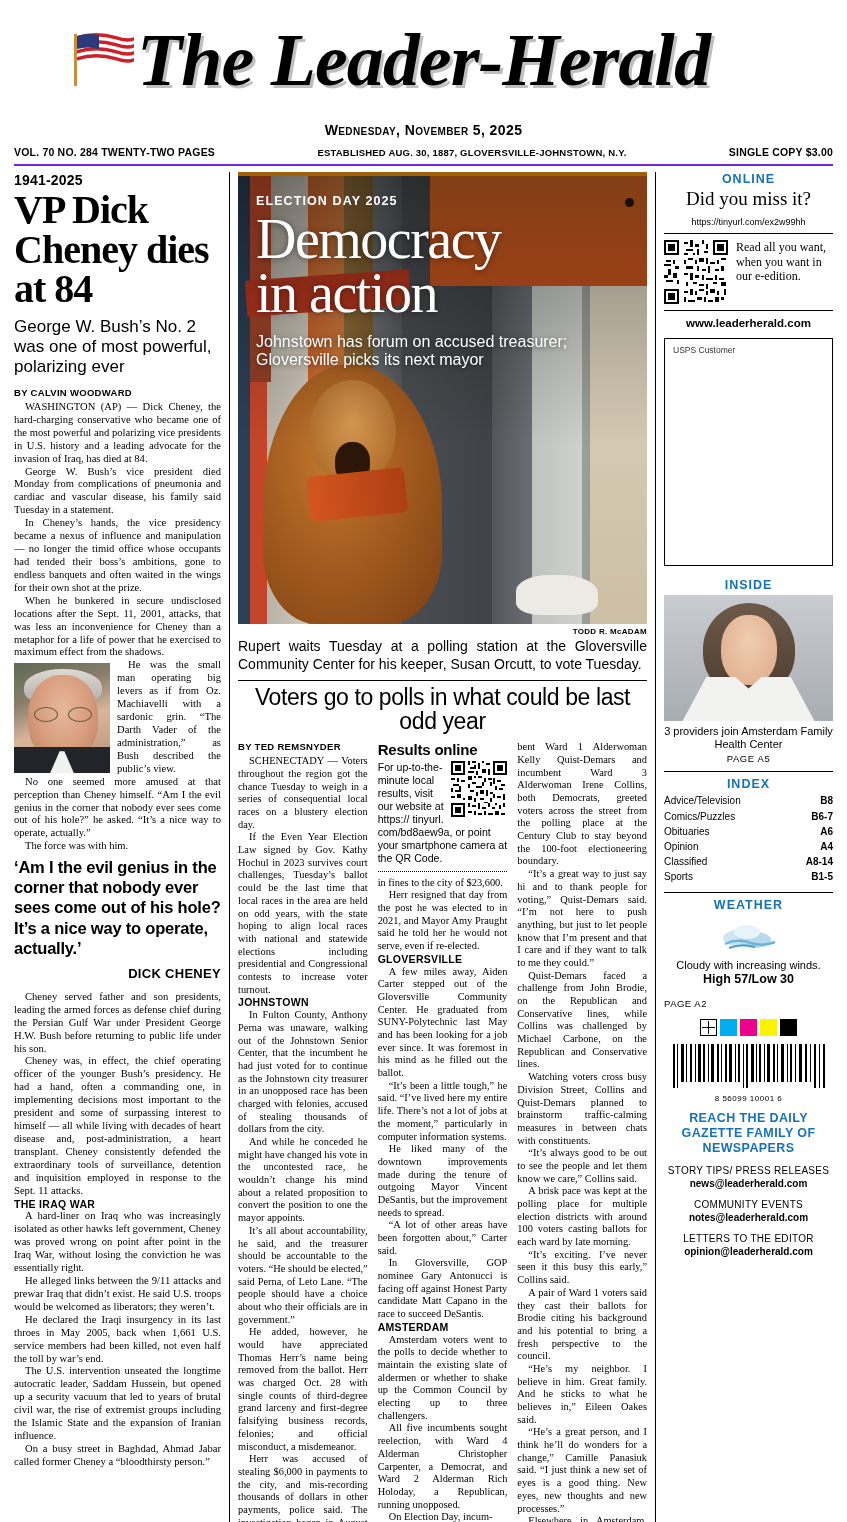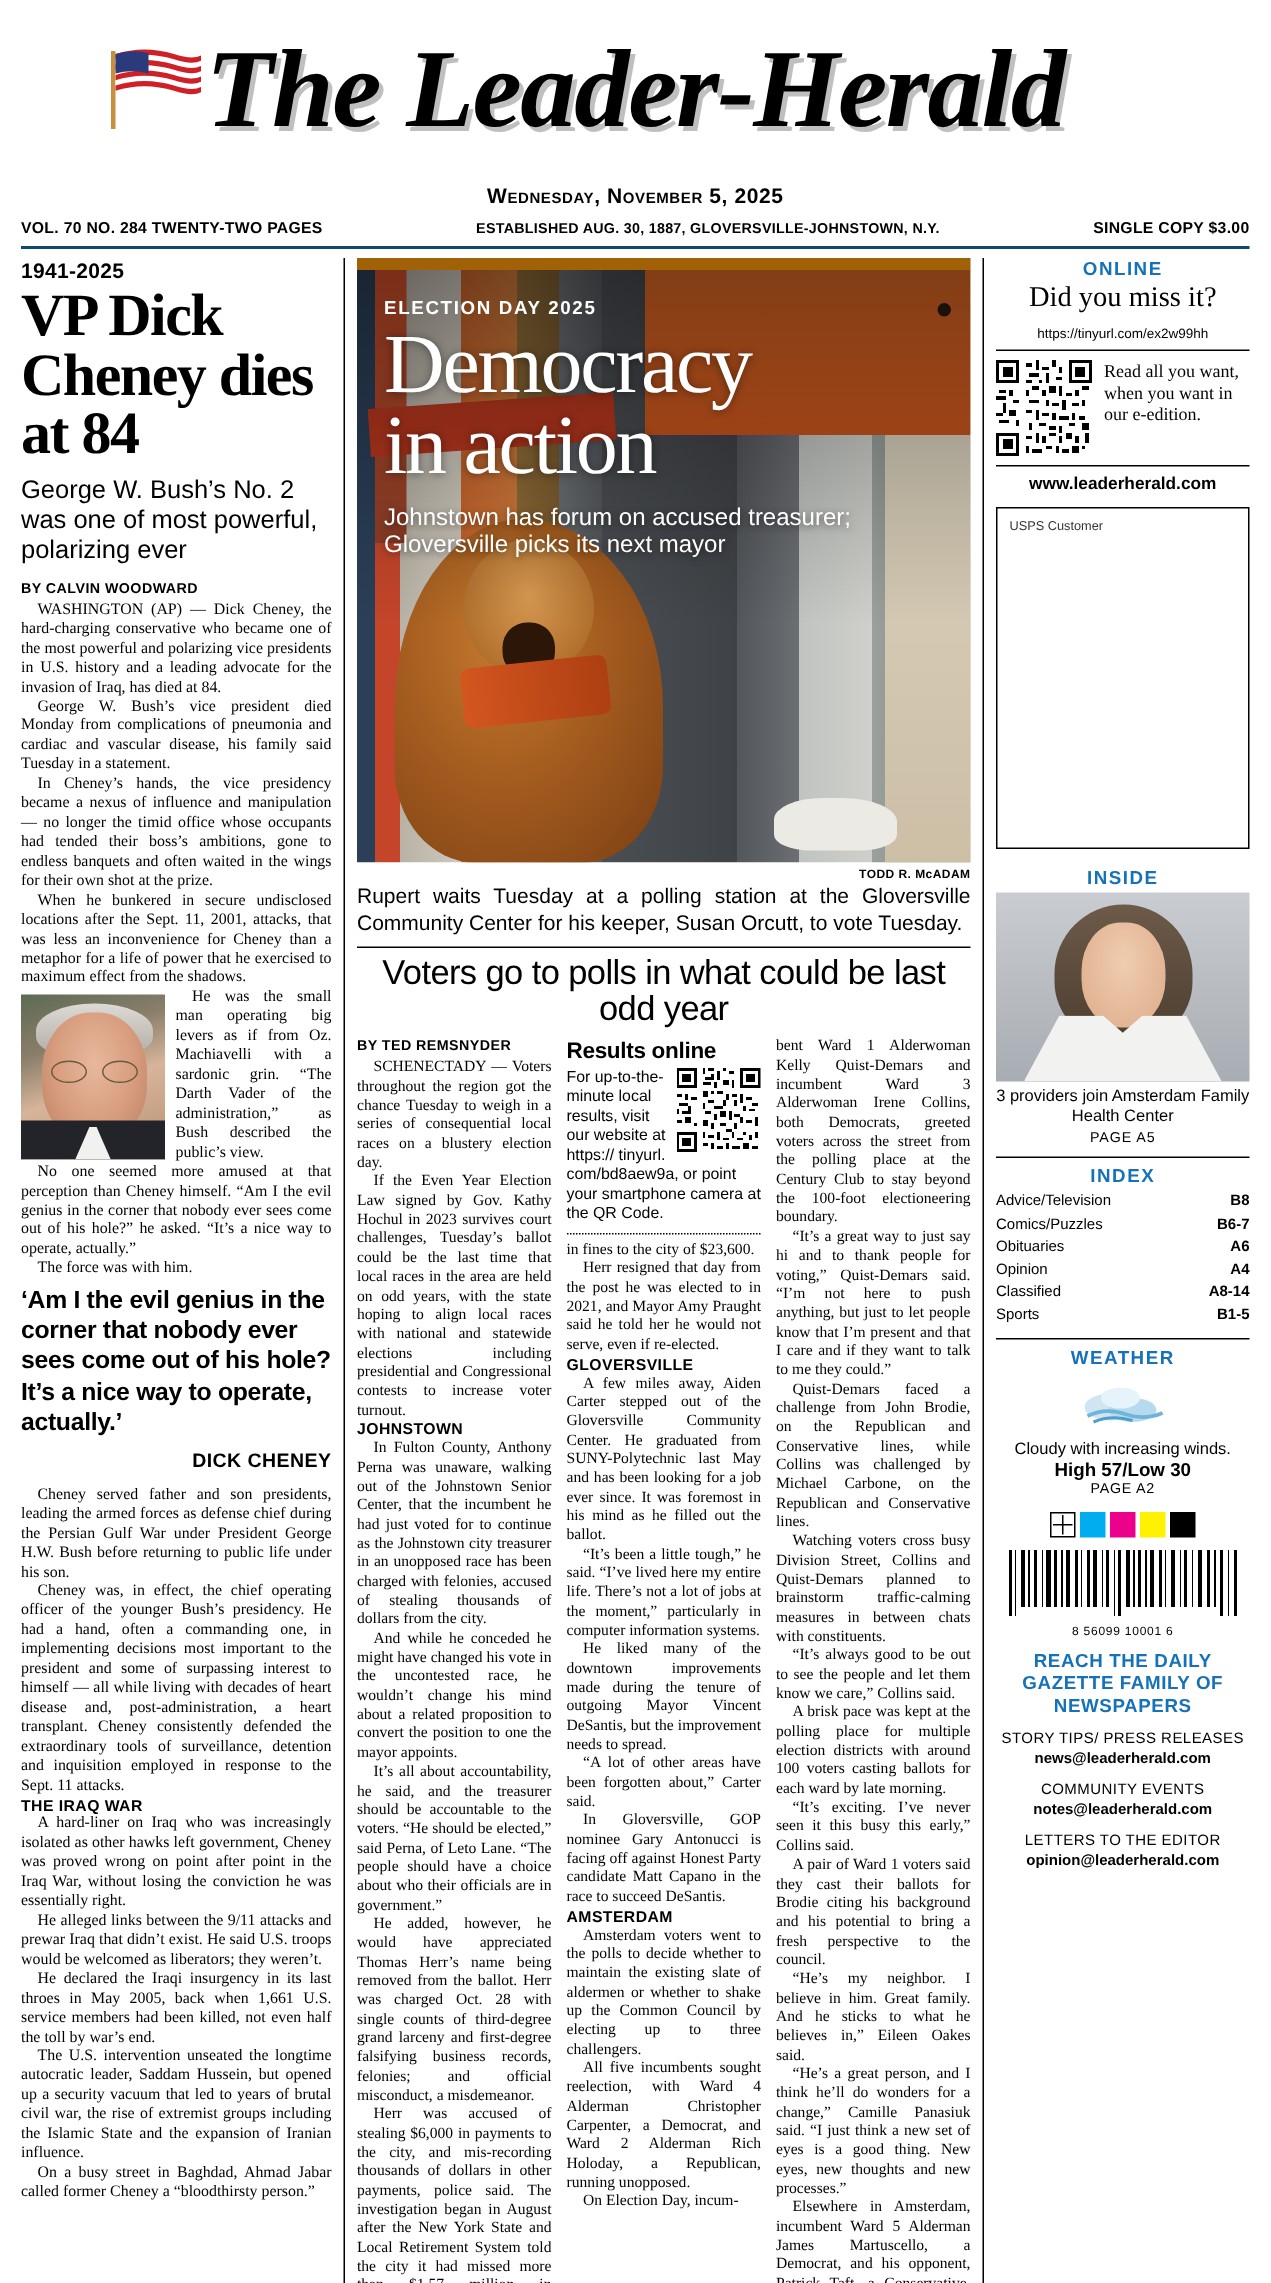--- a/index.html
+++ b/index.html
@@ -29,21 +29,21 @@
   }
   .dateline {
     text-align: center; font-size: 14px; font-weight: bold;
     font-variant: small-caps; letter-spacing: .4px; margin-top: 2px;
     font-family: "Liberation Sans", sans-serif;
   }
   .folio {
     display: flex; justify-content: space-between; align-items: center;
     font-size: 10.5px; font-weight: bold; letter-spacing: .2px;
     padding: 8px 0 6px 0;
-    border-bottom: 2px solid #0c4a6e;
+    border-bottom: 2px solid #6d28d9;
   }
   .folio .mid { font-size: 9.5px; }
 
   
   .grid {
     display: grid;
     grid-template-columns: 216px 1fr 178px;
     gap: 0px;
     margin-top: 6px;
   }
@@ -105,21 +105,21 @@
     background: #f1f1ef; transform: rotate(0deg);
     clip-path: polygon(40% 0,60% 0,100% 100%,0 100%);
   }
   .pullquote {
     font-size: 16.5px; font-weight: bold; line-height: 1.22; letter-spacing: -.2px;
     margin: 4px 0 0 0;
   }
   .pullattr { font-size: 13px; font-weight: bold; text-align: right; margin: 8px 0 10px 0; letter-spacing: .3px; }
 
   
-  .photo-wrap { position: relative; width: 100%; height: 403px; overflow: hidden; border-top: 8px solid #a16207;}
+  .photo-wrap { position: relative; width: 100%; height: 452px; overflow: hidden; border-top: 4px solid #a16207;}
   .photo-bg {
     position: absolute; inset: 0;
     background:
       linear-gradient(90deg,
         #2b3f58 0%, #2b3f58 3%,
         #c4452a 3%, #c4452a 7%,
         #b8b2a6 7%, #cfc9bd 17%,
         #c9652c 17%, #cf7a3a 26%,
         #8e6b37 26%, #7d5c2f 33%,
         #6b6f72 33%, #55585c 40%,
@@ -229,21 +229,21 @@
   }
   .inside-cap { text-align:center; font-size:11px; line-height:1.2; }
   .inside-page { text-align:center; font-size:9.5px; letter-spacing:.6px; margin-top:2px; }
   .idx-list { font-size:10px; }
   .idx-row { display:flex; justify-content:space-between; line-height:1.52; }
   .idx-row b { font-weight:bold;padding-left:40px; }
   .hr1 { border-top:1px solid #000; margin:7px 0 5px 0; }
   .wx-icon { text-align:center; font-size:30px; line-height:1; margin:6px 0 2px 0; }
   .wx-text { text-align:center; font-size:11px; line-height:1.25; }
   .wx-temp { text-align:center; font-size:12.5px; font-weight:bold; }
-  .wx-page { text-align:center; font-size:9.5px; letter-spacing:.5px; margin-top:0; }
+  .wx-page { text-align:left; font-size:9.5px; letter-spacing:.5px; margin-top:12px; }
   .cmyk { display:flex; gap:3px; align-items:center; justify-content:center; margin:10px 0 6px 0; }
   .cmyk span { width:17px; height:17px; display:block; }
   .barcode { width:100%; height:52px; display:block; }
   .bc-num { font-size:8px; letter-spacing:.5px; text-align:center; }
   .reach { text-align:center; color:#1572b8; font-weight:bold; font-size:12.5px; line-height:1.2; margin-top:8px; letter-spacing:.4px; }
   .contact { text-align:center; font-size:10px; line-height:1.3; margin-top:8px; }
   .contact .lbl { letter-spacing:.3px; }
   .contact .em { font-weight:bold; }
 </style>
 </head>

